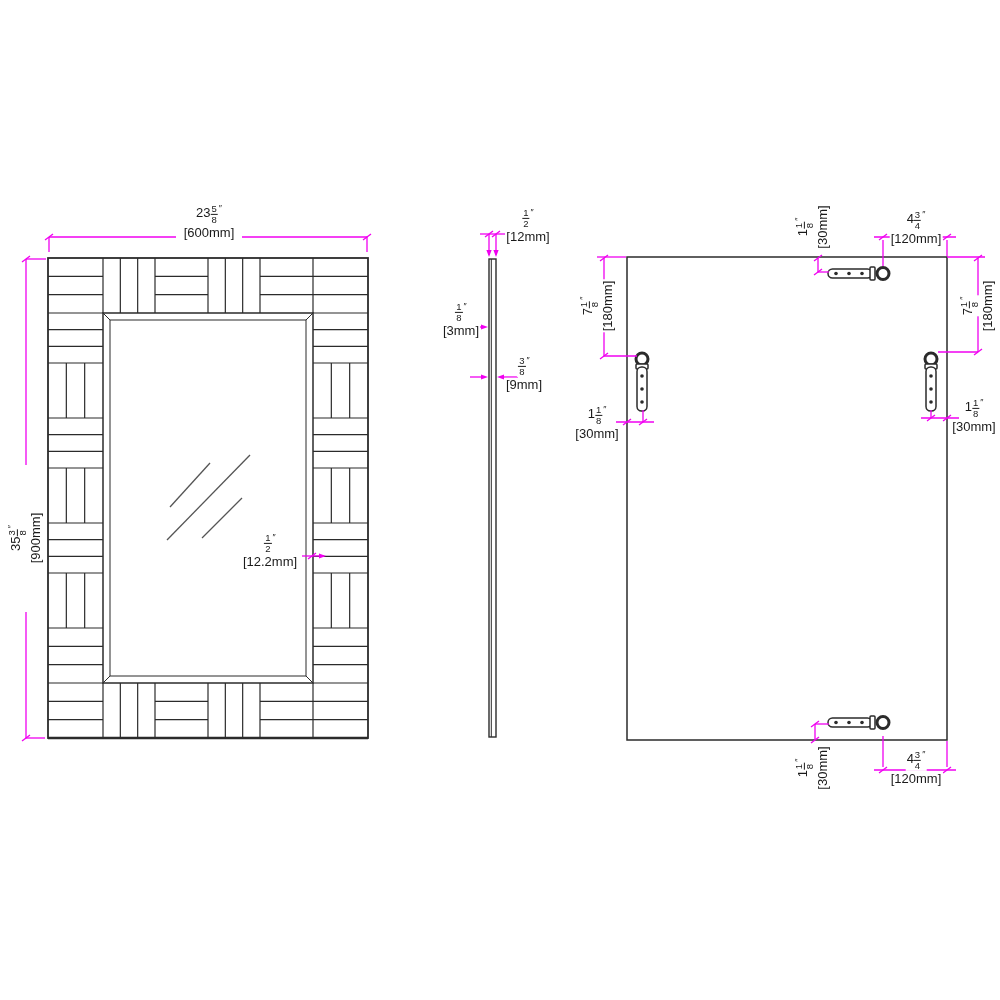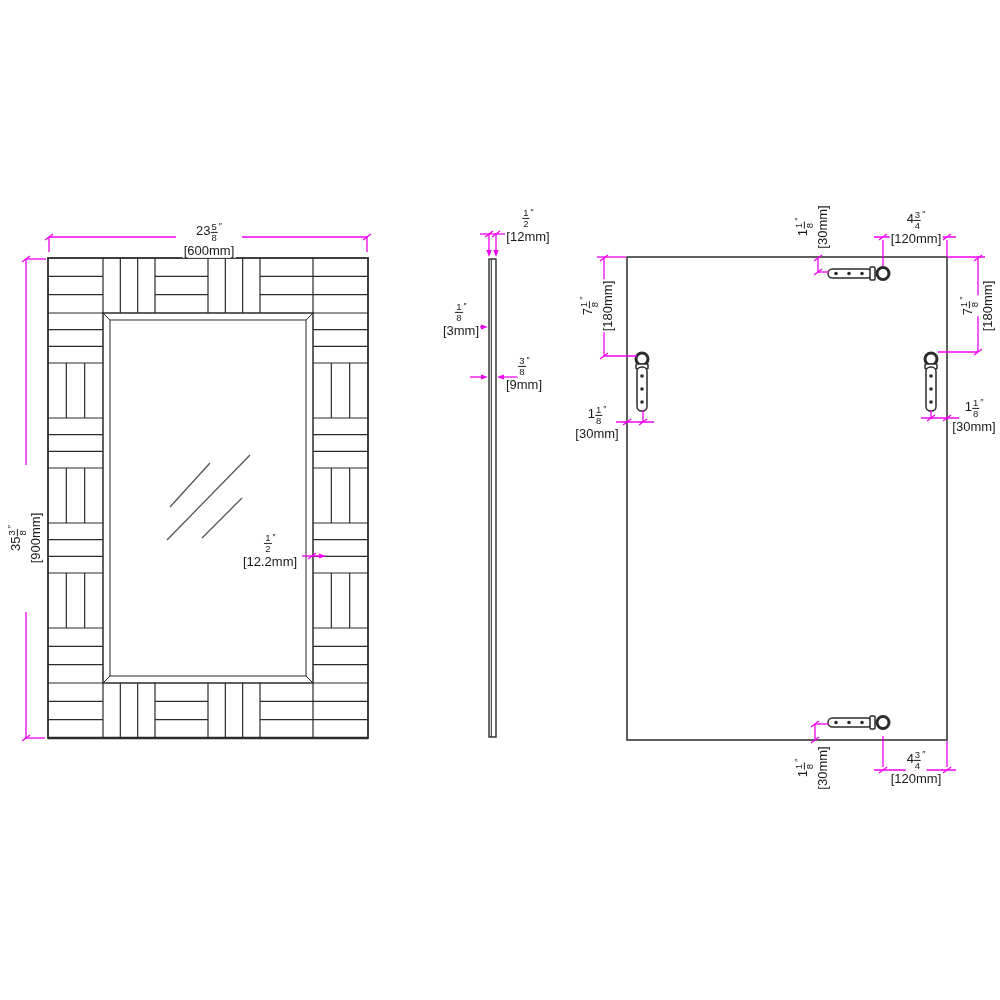--- a/index.html
+++ b/index.html
@@ -205,21 +205,21 @@
         <line x1="811" y1="743" x2="819" y2="737" stroke="#f000f0" stroke-width="1.3" stroke-linecap="butt"></line>
         <line x1="811" y1="727" x2="819" y2="721" stroke="#f000f0" stroke-width="1.3" stroke-linecap="butt"></line>
         <line x1="874" y1="770" x2="956" y2="770" stroke="#f000f0" stroke-width="1.3" stroke-linecap="butt"></line>
         <line x1="879" y1="773" x2="887" y2="767" stroke="#f000f0" stroke-width="1.3" stroke-linecap="butt"></line>
         <line x1="943" y1="773" x2="951" y2="767" stroke="#f000f0" stroke-width="1.3" stroke-linecap="butt"></line>
         <line x1="883" y1="767" x2="883" y2="736" stroke="#f000f0" stroke-width="1.3" stroke-linecap="butt"></line>
         <line x1="947" y1="767" x2="947" y2="741" stroke="#f000f0" stroke-width="1.3" stroke-linecap="butt"></line>
       </g>
   </svg>
 
-  <div class="dim" style="left:209px;top:240px">
+  <div class="dim" style="left:209px;top:222px">
     <span class="in">
         <b class="w">23</b>
         <span class="frac">
           <span class="n">5</span>
           <span class="d">8</span>
         </span>
         <span class="u">″</span>
       </span>
     <span class="mm">[600mm]</span>
   </div>

